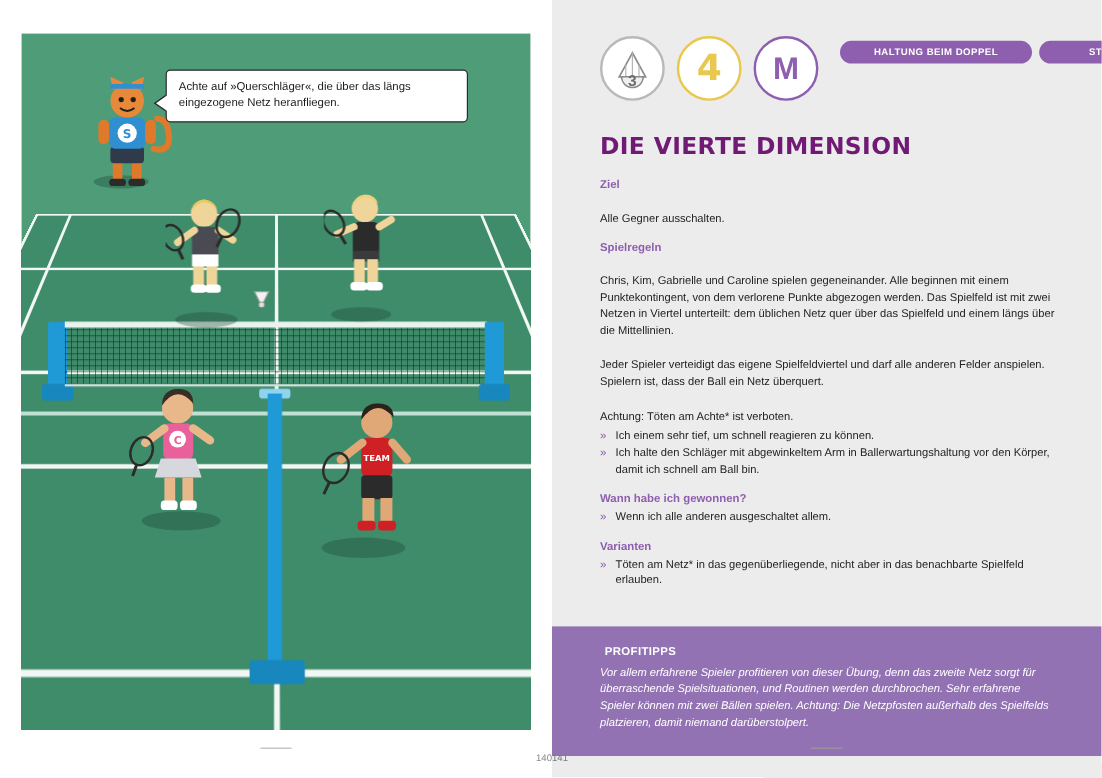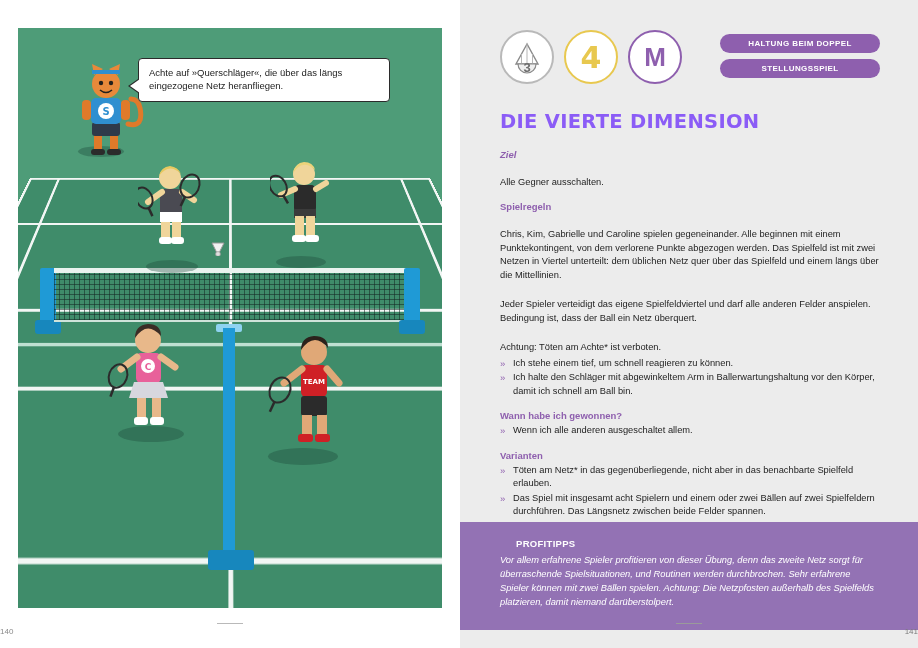--- a/index.html
+++ b/index.html
@@ -144,21 +144,21 @@
   .shadow {
     position: absolute;
     background: rgba(25,70,55,0.35);
     border-radius: 50%;
     z-index: 5;
   }
   .page-num {
     position: absolute;
     bottom: 12px;
     width: 100%;
-    text-align: left;
+    text-align: right;
     font-size: 8px;
     color: #8a8a8a;
   }
   .page-num .rule {
     width: 26px; height: 1px; background: #b9b9b9; margin: 0 auto 3px;
   }
 
   
   .page-right {
     position: relative;
@@ -177,44 +177,44 @@
     position: relative;
   }
   .badge.lvl { border-color: #e8c84f; color: #e8c84f; font-size: 30px; font-weight: bold; font-family: "DejaVu Sans", sans-serif;}
   .badge.cat { border-color: #8e5fae; color: #8e5fae; font-size: 26px; font-weight: bold; }
   .shuttle-num {
     position: absolute; bottom: 7px; left: 0; right: 0;
     text-align: center; font-size: 13px; font-weight: bold; color: #6d6d6d;
   }
   .tags {
     position: absolute; right: 0; top: 4px; width: 180px;
-    display: flex; flex-direction: column; gap: 6px; align-items: flex-end;
+    display: flex; flex-direction: row; gap: 6px; align-items: flex-end;
   }
   .tag {
     background: #8e5fae; color: #ffffff;
     font-size: 8px; font-weight: bold; letter-spacing: .4px;
     padding: 5px 14px; border-radius: 10px;
     text-align: center; min-width: 160px;
   }
 
   h1.title {
-    color: #8b5cf6;
+    color: #701a75;
     font-size: 19.5px;
     font-weight: bold;
     letter-spacing: .3px;
     margin: 26px 0 16px 0;
     font-family: "DejaVu Sans", sans-serif;
   }
   h2.sec {
     color: #8e5fae;
     font-size: 9.5px;
     font-weight: bold;
     margin: 12px 0 3px 0;
   }
-  h2.sec:first-of-type { margin-top: 12px; font-style: italic; }
+  h2.sec:first-of-type { margin-top: 12px; }
   p.body {
     font-size: 9.3px;
     line-height: 1.45;
     color: #232323;
     margin: 16px 0 2px 0;
   }
   ul.bul { list-style: none; margin: 0; padding: 0; }
   ul.bul li {
     font-size: 9.3px; line-height: 1.45; color: #232323;
     padding-left: 13px; position: relative; margin-bottom: 1px;
@@ -227,25 +227,25 @@
 
   .profitipps {
     position: absolute;
     left: 0; bottom: 18px;
     width: 458px;
     background: #9372b4;
     color: #ffffff;
     padding: 16px 40px 20px 40px;
   }
   .profitipps h3 {
-    font-size: 9.5px; font-weight: bold; margin: 0 0 5px 16px; letter-spacing: .3px;
+    font-size: 9.5px; font-weight: bold; margin: 0 0 5px 4px; letter-spacing: .3px;
   }
   .profitipps p { font-size: 9.3px; line-height: 1.5; margin: 0; font-style: italic; }
   .page-num-r {
-    position: absolute; bottom: 12px; width: 100%; text-align: right;
+    position: absolute; bottom: 12px; width: 100%; text-align: left;
     font-size: 8px; color: #7a7a7a;
   }
   .page-num-r .rule { width: 26px; height: 1px; background: #9a9a9a; margin: 0 auto 3px; }
 </style>
 </head>
 <body>
 
 <div class="spread">
 
   <div class="page-left">
@@ -425,37 +425,36 @@
         </div>
       </div>
 
       <h1 class="title">DIE VIERTE DIMENSION</h1>
 
       <h2 class="sec">Ziel</h2>
       <p class="body">Alle Gegner ausschalten.</p>
 
       <h2 class="sec">Spielregeln</h2>
       <p class="body">Chris, Kim, Gabrielle und Caroline spielen gegeneinander. Alle beginnen mit einem Punktekontingent, von dem verlorene Punkte abgezogen werden. Das Spielfeld ist mit zwei Netzen in Viertel unterteilt: dem üblichen Netz quer über das Spielfeld und einem längs über die Mittellinien.</p>
-      <p class="body">Jeder Spieler verteidigt das eigene Spielfeldviertel und darf alle anderen Felder anspielen. Bedingung ist, dass der Ball ein Netz überquert.</p>
+      <p class="body">Jeder Spieler verteidigt das eigene Spielfeldviertel und darf alle anderen Felder anspielen. Spielern ist, dass der Ball ein Netz überquert.</p>
       <p class="body">Achtung: Töten am Achte* ist verboten.</p>
 
       <ul class="bul">
-        <li>Ich stehe einem tief, um schnell reagieren zu können.</li>
+        <li>Ich einem sehr tief, um schnell reagieren zu können.</li>
         <li>Ich halte den Schläger mit abgewinkeltem Arm in Ballerwartungshaltung vor den Körper, damit ich schnell am Ball bin.</li>
       </ul>
 
       <h2 class="sec">Wann habe ich gewonnen?</h2>
       <ul class="bul">
         <li>Wenn ich alle anderen ausgeschaltet allem.</li>
       </ul>
 
       <h2 class="sec">Varianten</h2>
       <ul class="bul">
         <li>Töten am Netz* in das gegenüberliegende, nicht aber in das benachbarte Spielfeld erlauben.</li>
-        <li>Das Spiel mit insgesamt acht Spielern und einem oder zwei Bällen auf zwei Spielfeldern durchführen. Das Längsnetz zwischen beide Felder spannen.</li>
       </ul>
     </div>
 
     <div class="profitipps">
       <h3>PROFITIPPS</h3>
       <p>Vor allem erfahrene Spieler profitieren von dieser Übung, denn das zweite Netz sorgt für überraschende Spielsituationen, und Routinen werden durchbrochen. Sehr erfahrene Spieler können mit zwei Bällen spielen. Achtung: Die Netzpfosten außerhalb des Spielfelds platzieren, damit niemand darüberstolpert.</p>
     </div>
 
     <div class="page-num-r">
       <div class="rule"></div>

